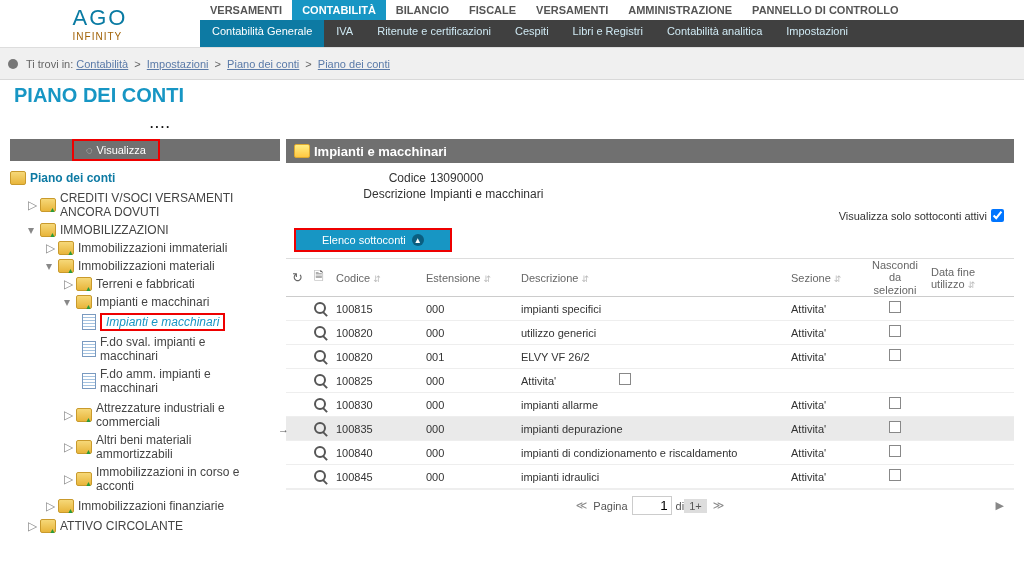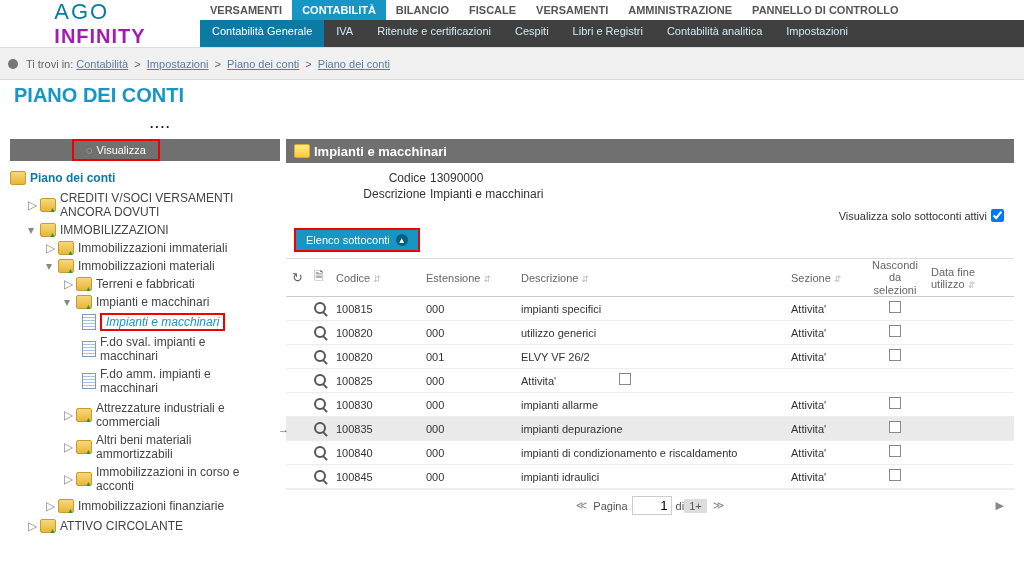--- a/index.html
+++ b/index.html
@@ -1,21 +1,21 @@
 <!DOCTYPE html>
 <html><head>
 <meta charset="utf-8">
 <style>
   * { box-sizing: border-box; margin: 0; padding: 0; }
   body { font-family: Arial, Helvetica, sans-serif; font-size: 12px; color: #333; background: #fff; width: 1024px; height: 576px; overflow: hidden; }
   
   
   .header { height: 48px; display: flex; align-items: stretch; border-bottom: 1px solid #ddd; }
   .logo { width: 200px; display: flex; align-items: center; justify-content: center; font-size: 22px; font-weight: 300; letter-spacing: 2px; color: #0a7ba3; }
-  .logo .infinity { font-weight: bold; color: #a21caf; font-size: 20px; letter-spacing: 1px; }
+  .logo .infinity { font-weight: normal; color: #a16207; font-size: 10px; letter-spacing: 1px; }
   .nav-wrap { flex: 1; display: flex; flex-direction: column; }
   .main-nav { display: flex; height: 24px; }
   .main-nav a { padding: 4px 10px; color: #555; font-size: 11px; font-weight: bold; text-decoration: none; cursor: pointer; }
   .main-nav a.active { background: #1796c4; color: #fff; }
   .sub-nav { display: flex; height: 32px; background: #404040; }
   .sub-nav a { padding: 5px 12px; color: #cfe9f3; font-size: 11px; text-decoration: none; cursor: pointer; }
   .sub-nav a.active { background: #0d7aa3; color: #fff; }
 
   
   .bc-row { background: #f0f0f0; height: 32px; display: flex; align-items: center; padding: 0 8px; font-size: 11px; color: #666; border-bottom: 1px solid #d9d9d9; }
@@ -50,21 +50,21 @@
 
   
   .panel-header { background: #707070; color: #fff; height: 24px; display: flex; align-items: center; padding: 0 8px; font-size: 13px; font-weight: bold; }
   .panel-header .folder-i { filter: brightness(1.1); }
   .details { padding: 6px 20px 6px 60px; font-size: 12px; }
   .details .row { margin: 2px 0; }
   .details .lbl { display: inline-block; width: 80px; text-align: right; margin-right: 4px; color: #333;}
   .filter-row { display: flex; justify-content: flex-end; align-items: center; padding: 0 10px 4px; font-size: 11px; }
   .filter-row input[type=checkbox] { margin-left: 4px; }
 
-  .elenco-btn { display: inline-flex; align-items: center; background: #1796c4; color: #fff; padding: 4px 10px; font-size: 11px; border: 2px solid #e00; cursor: pointer; margin: 2px 8px 6px;}
+  .elenco-btn { display: inline-flex; align-items: center; background: #1796c4; color: #fff; padding: 4px 26px; font-size: 11px; border: 2px solid #e00; cursor: pointer; margin: 2px 8px 6px;}
   .elenco-btn .circle { width: 12px; height: 12px; border-radius: 50%; background: #0a5e80; color: #fff; display: inline-flex; align-items: center; justify-content: center; margin-left: 6px; font-size: 8px; }
 
   
   .grid { width: 100%; border-top: 1px solid #ddd; }
   .grid-head { display: flex; height: 38px; color: #666; font-size: 11px; align-items: center; border-bottom: 1px solid #ccc; }
   .grid-head .col, .grid-row .col { padding: 4px 6px; }
   .col-refresh { width: 22px; }
   .col-add { width: 22px; }
   .col-codice { width: 90px; }
   .col-est { width: 95px; }

